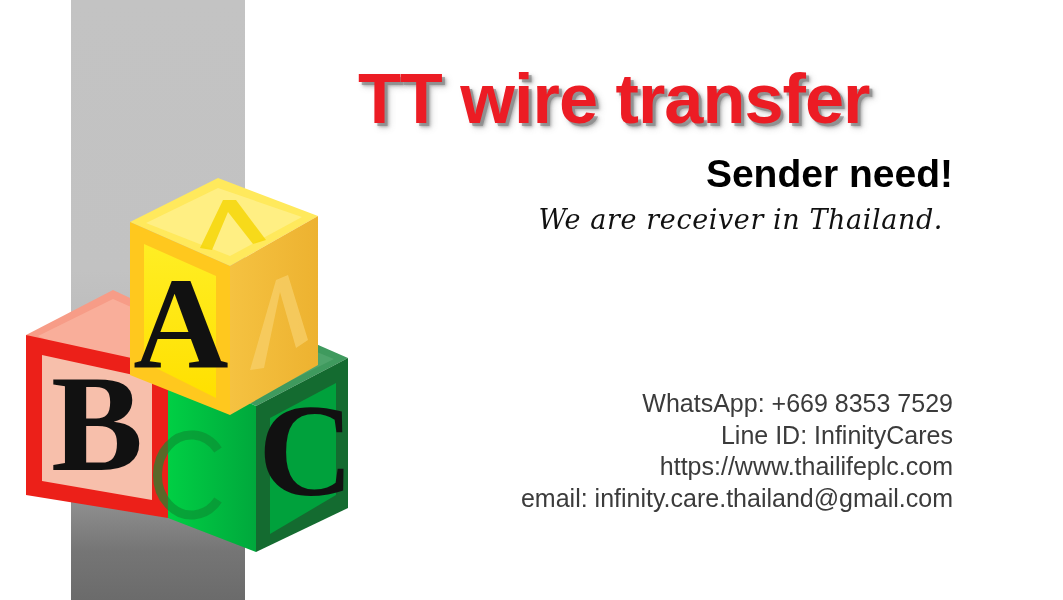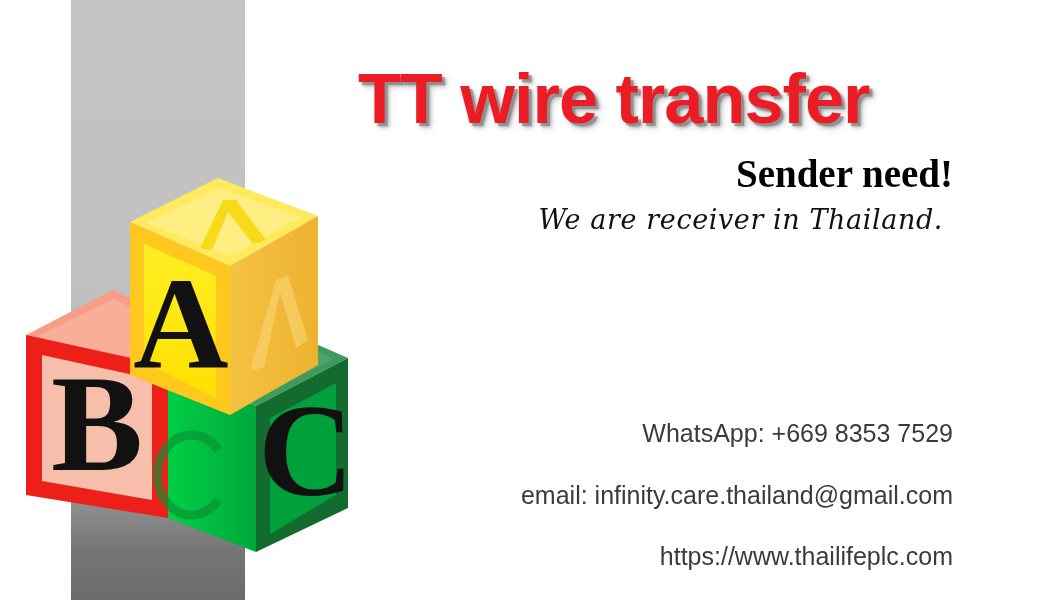--- a/index.html
+++ b/index.html
@@ -48,21 +48,21 @@
     transform-origin:left center;
     text-shadow:
        3px 3px 0 rgba(120,120,120,0.55),
        4px 4px 3px rgba(110,110,110,0.45),
        5px 5px 6px rgba(120,120,120,0.30);
   }
 
   .subhead {
     position:absolute;
     right:110px; top:152px;
-    font-family:Liberation Serif, serif;
+    font-family:Liberation Sans, sans-serif;
     font-weight:bold;
     font-size:39px;
     line-height:44px;
     color:#000000;
     white-space:nowrap;
   }
 
   .tagline {
     position:absolute;
     right:120px; top:203px;
@@ -81,21 +81,20 @@
     position:absolute;
     right:110px; top:388px;
     text-align:right;
   }
   .contact-line {
     font-family:"Liberation Sans", sans-serif;
     font-size:25px;
     line-height:31.5px;
     color:#3b3b3b;
     white-space:nowrap;
-    margin-top:30px;
   }
 
   
   .blocks {
     position:absolute;
     left:18px; top:170px;
     width:420px; height:400px;
   }
   .blocks svg { display:block; width:420px; height:400px; }
   .blk-letter {
@@ -182,17 +181,18 @@
   </div>
 
   <div class="headline">TT wire transfer</div>
 
   <div class="subhead">Sender need!</div>
 
   <div class="tagline">We are receiver in Thailand.</div>
 
   <div class="contact">
     <div class="contact-line">WhatsApp: +669 8353 7529</div>
+    <div class="contact-line">Line ID: InfinityCares</div>
+    <div class="contact-line">https://www.thailifeplc.com</div>
     <div class="contact-line">email: infinity.care.thailand@gmail.com</div>
-    <div class="contact-line">https://www.thailifeplc.com</div>
   </div>
 
 </div>
 
 </body></html>

